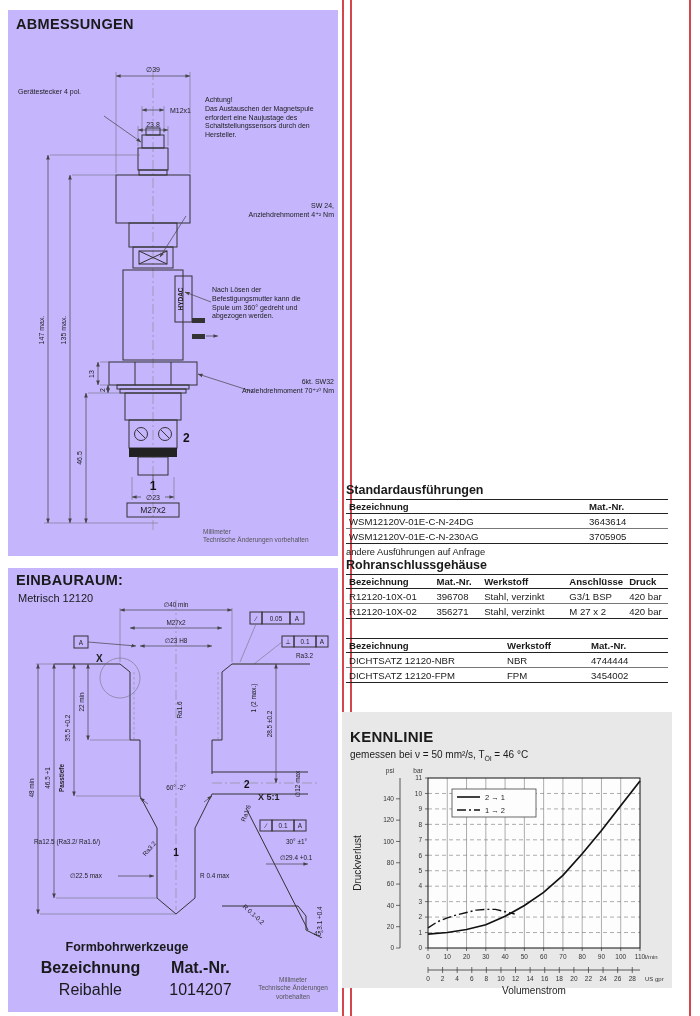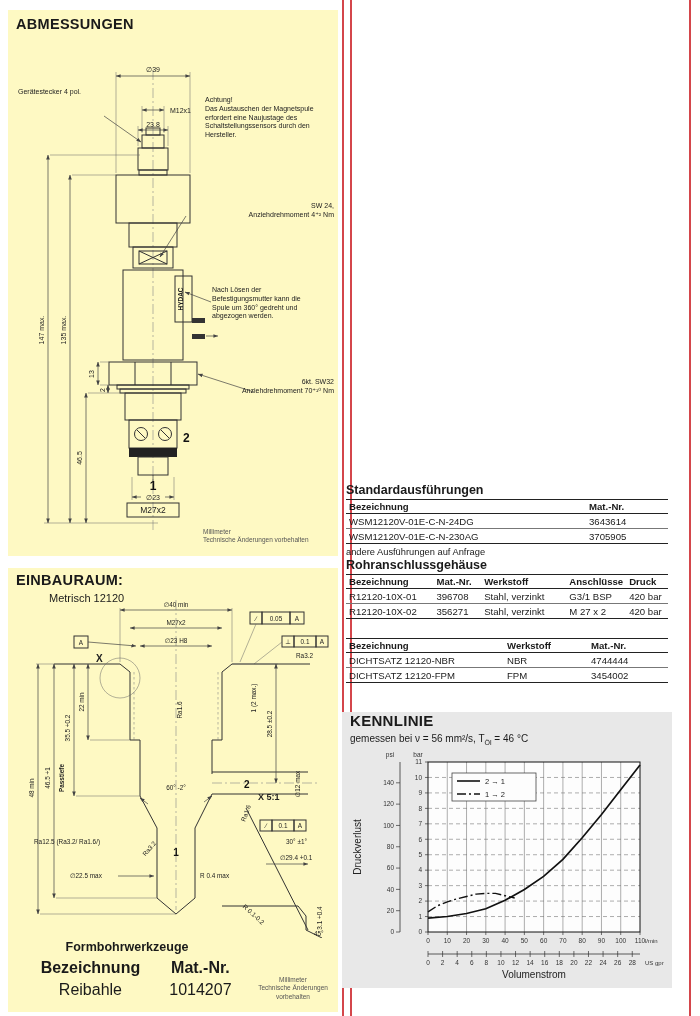--- a/index.html
+++ b/index.html
@@ -1,26 +1,26 @@
 <!DOCTYPE html>
 <html><head>
 <meta charset="utf-8">
 <style>
   html,body{margin:0;padding:0;background:#fff;}
   #page{position:relative;width:700px;height:1016px;background:#ffffff;overflow:hidden;
         font-family:"Liberation Sans","DejaVu Sans",sans-serif;color:#1a1a1a;}
-  .panel{position:absolute;background:#fef9c3;}
+  .panel{position:absolute;background:#c4b5fd;}
   .panel-title{font-weight:bold;font-size:14.5px;letter-spacing:.3px;}
   .redline{position:absolute;top:0;bottom:0;width:2px;background:#d4464b;}
   
   #abm-panel{left:8px;top:10px;width:330px;height:546px;}
   #einb-panel{left:8px;top:568px;width:330px;height:444px;text-align:center;}
   #abm-panel .panel-title{position:absolute;left:8px;top:6px;}
   #einb-panel .panel-title{position:absolute;left:8px;top:4px;}
-  #einb-sub{position:absolute;left:10px;top:24px;font-size:11px;margin-left:31px;}
+  #einb-sub{position:absolute;left:10px;top:24px;font-size:11px;}
   .drawsvg{position:absolute;left:0;top:0;}
   #abm-svg{top:20px;}
   #einb-svg{top:30px;}
   .note{position:absolute;font-size:7px;line-height:1.25;white-space:pre-line;color:#222;}
   .note.tr{text-align:right;}
   .smallprint{position:absolute;font-size:6.5px;line-height:1.3;color:#555;white-space:pre-line;}
   
   .ol{stroke:#333;stroke-width:1;fill:none;}
   .thin{stroke:#666;stroke-width:.5;fill:none;}
   .dim{stroke:#444;stroke-width:.7;fill:none;}
@@ -33,21 +33,21 @@
   
   #right-col{position:absolute;left:342px;top:0;width:330px;height:1016px;margin-top:32px;}
   .dtable{position:absolute;left:4px;width:322px;}
   .t-title{font-size:12.5px;font-weight:bold;margin-bottom:2px;}
   .dtable table{width:100%;border-collapse:collapse;border-top:1.6px solid #222;border-bottom:1.6px solid #222;font-size:9.6px;}
   .dtable th{font-weight:bold;text-align:left;border-bottom:1.1px solid #222;padding:1px 3px;}
   .dtable td{border-bottom:.8px solid #777;padding:1.5px 3px;}
   .dtable tr.last td{border-bottom:none;}
   .t-note{font-size:9.3px;margin-top:3px;}
   
-  #kl-panel{left:0;top:680px;width:330px;height:276px;padding:0 8px;box-sizing:border-box;position:absolute;background:#e8e8e8;}
+  #kl-panel{left:0;top:680px;width:330px;height:276px;padding:16px 8px;box-sizing:border-box;position:absolute;background:#e8e8e8;}
   #kl-panel .panel-title{font-size:15px;}
   #kl-cond{font-size:10px;margin:4px 0 2px 0;}
   #kl-cond sub{font-size:7px;}
   
   #fbw{position:absolute;left:8px;top:372px;width:222px;}
 </style>
 </head>
 <body>
 
 <div id="page">
@@ -402,21 +402,21 @@
               <td>DICHTSATZ 12120-FPM</td>
               <td>FPM</td>
               <td>3454002</td>
             </tr>
           </tbody>
         </table>
       </div>
 
     <section id="kl-panel">
       <div class="panel-title">KENNLINIE</div>
-      <div id="kl-cond"><span>gemessen bei ν = 56 mm²/s, T</span><sub>Öl</sub><span> = 46 °C</span></div>
+      <div id="kl-cond"><span>gemessen bei ν = 50 mm²/s, T</span><sub>Öl</sub><span> = 46 °C</span></div>
       <div id="kl-chart"><svg width="314" height="234" viewBox="0 0 314 234">
             <rect x="78" y="14" width="212" height="170" fill="#fdfdfd"></rect>
             <line x1="97.27272727272728" y1="14" x2="97.27272727272728" y2="184" stroke="#777" stroke-width="0.6"></line>
             <line x1="116.54545454545455" y1="14" x2="116.54545454545455" y2="184" stroke="#777" stroke-width="0.6"></line>
             <line x1="135.8181818181818" y1="14" x2="135.8181818181818" y2="184" stroke="#777" stroke-width="0.6"></line>
             <line x1="155.0909090909091" y1="14" x2="155.0909090909091" y2="184" stroke="#777" stroke-width="0.6"></line>
             <line x1="174.36363636363637" y1="14" x2="174.36363636363637" y2="184" stroke="#777" stroke-width="0.6"></line>
             <line x1="193.63636363636363" y1="14" x2="193.63636363636363" y2="184" stroke="#777" stroke-width="0.6"></line>
             <line x1="212.9090909090909" y1="14" x2="212.9090909090909" y2="184" stroke="#777" stroke-width="0.6"></line>
             <line x1="232.1818181818182" y1="14" x2="232.1818181818182" y2="184" stroke="#777" stroke-width="0.6"></line>

